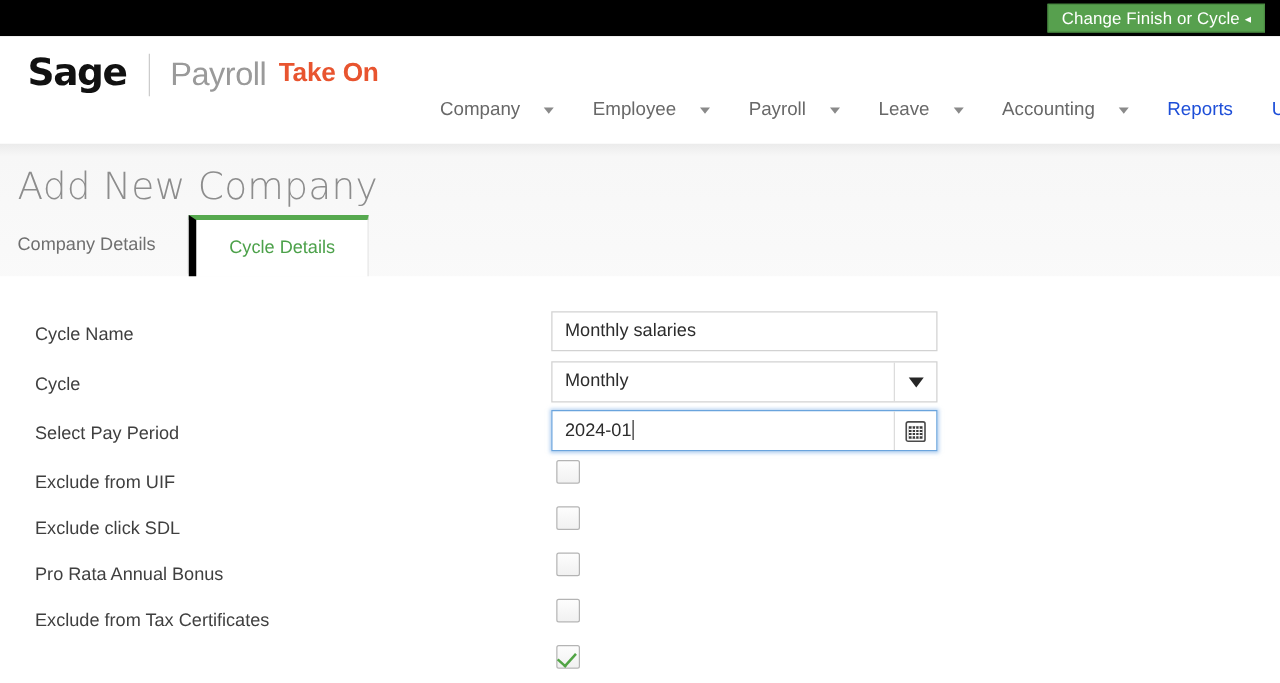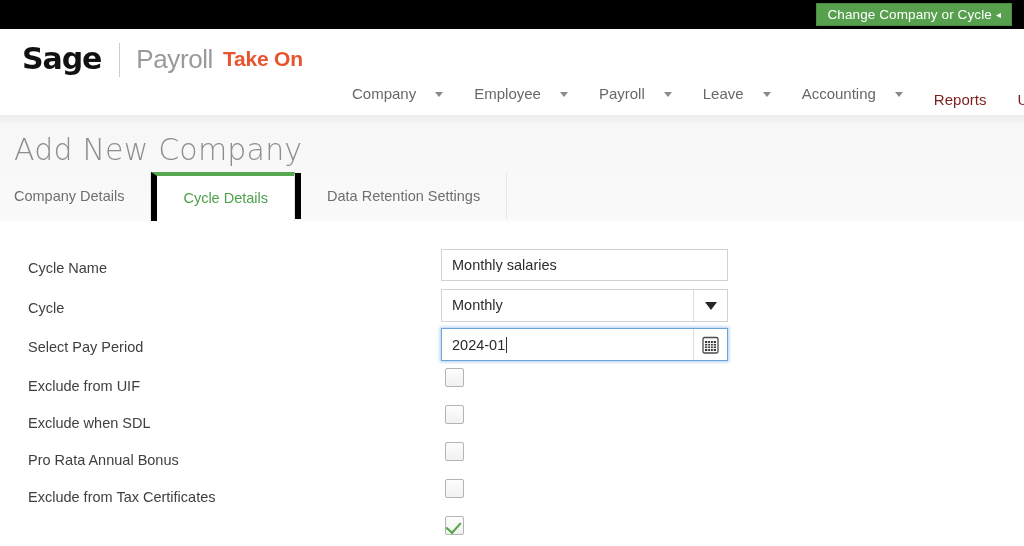--- a/index.html
+++ b/index.html
@@ -78,21 +78,21 @@
     display: flex; align-items: center;
   }
   .nav-item {
     font-size: 15px;
     color: #686868;
     margin-right: 31px;
     white-space: nowrap;
     cursor: pointer;
     display: flex; align-items: center; gap: 12px;
   }
-  .nav-item.disabled { color: #7f1d1d; cursor: default; margin-top: 12px; }
+  .nav-item.disabled { color: #1d4ed8; cursor: default; }
   .nav-caret {
     display: inline-block;
     margin-left: 7px;
     border-left: 4.5px solid transparent;
     border-right: 4.5px solid transparent;
     border-top: 5px solid #8a8a8a;
     position: relative; top: 1px;
   }
   .nav-item.last { margin-right: 0; }
 
@@ -145,21 +145,21 @@
   .flabel {
     position: absolute; left: 28px;
     font-size: 14.5px;
     color: #3f3f3f;
     white-space: nowrap;
   }
 
   .field-box {
     position: absolute;
     left: 441px;
-    width: 287px;
+    width: 309px;
     background: #ffffff;
     border: 1px solid #d2d2d2;
     display: flex; align-items: center;
   }
   .field-text {
     flex: 1;
     padding: 0 10px;
     font-size: 14.5px;
     color: #2c2c2c;
     line-height: 1;
@@ -215,21 +215,21 @@
     margin-left: 1px;
   }
 </style>
 </head>
 <body>
 
 <div id="app">
 
   <div class="topbar">
     <div class="change-cycle-btn">
-      <span>Change Company or Cycle</span><span class="caret-left">◂</span>
+      <span>Change Finish or Cycle</span><span class="caret-left">◂</span>
     </div>
   </div>
 
   <div class="header">
     <div class="logo-wrap">
       <span class="logo-sage">Sage</span>
       <span class="logo-divider"></span>
       <span class="logo-payroll">Payroll</span>
       <span class="logo-takeon">Take On</span>
     </div>
@@ -267,23 +267,20 @@
   <div class="title-band">
     <div class="page-title">Add New Company</div>
   </div>
 
   <div class="tabs">
     <div class="tab">
       <span>Company Details</span>
     </div>
     <div class="tab active">
       <span>Cycle Details</span>
-    </div>
-    <div class="tab">
-      <span>Data Retention Settings</span>
     </div>
   </div>
 
   <div class="form">
 
     <div class="flabel" style="top:39px">Cycle Name</div>
     <div class="field-box" style="top:28px;height:32px">
       <div class="field-text">Monthly salaries</div>
     </div>
 
@@ -310,21 +307,21 @@
             <line x1="3" y1="10" x2="14" y2="10"></line>
             <line x1="3" y1="12.5" x2="14" y2="12.5"></line>
           </g>
         </svg>
       </div>
     </div>
 
     <div class="flabel" style="top:157px">Exclude from UIF</div>
     <div class="cbox" style="top:147px"></div>
 
-    <div class="flabel" style="top:194px">Exclude when SDL</div>
+    <div class="flabel" style="top:194px">Exclude click SDL</div>
     <div class="cbox" style="top:184px"></div>
 
     <div class="flabel" style="top:231px">Pro Rata Annual Bonus</div>
     <div class="cbox" style="top:221px"></div>
 
     <div class="flabel" style="top:268px">Exclude from Tax Certificates</div>
     <div class="cbox" style="top:258px"></div>
 
     <div class="cbox checked" style="top:295px"></div>
 

